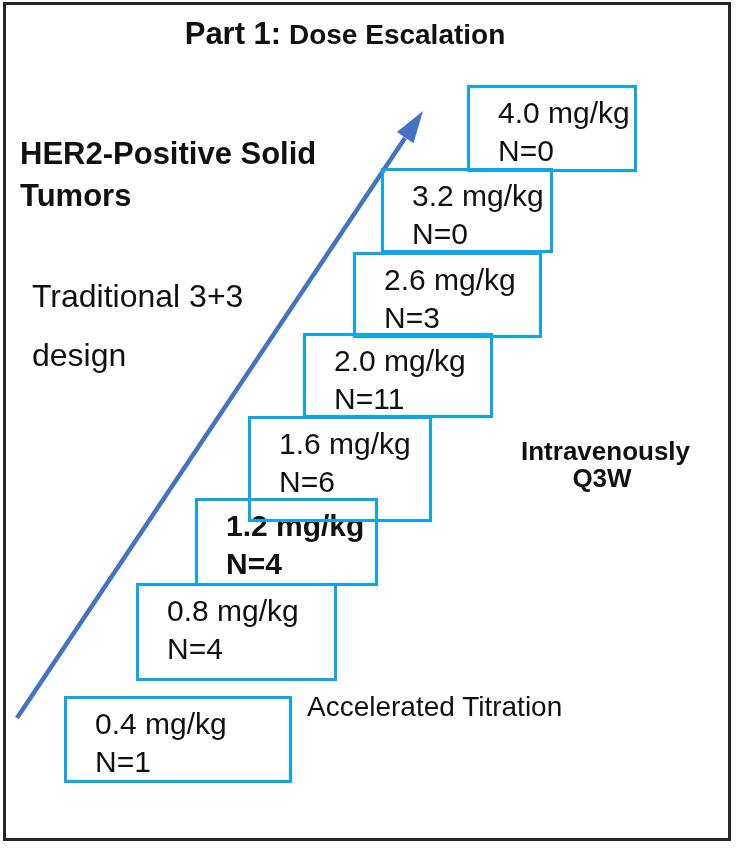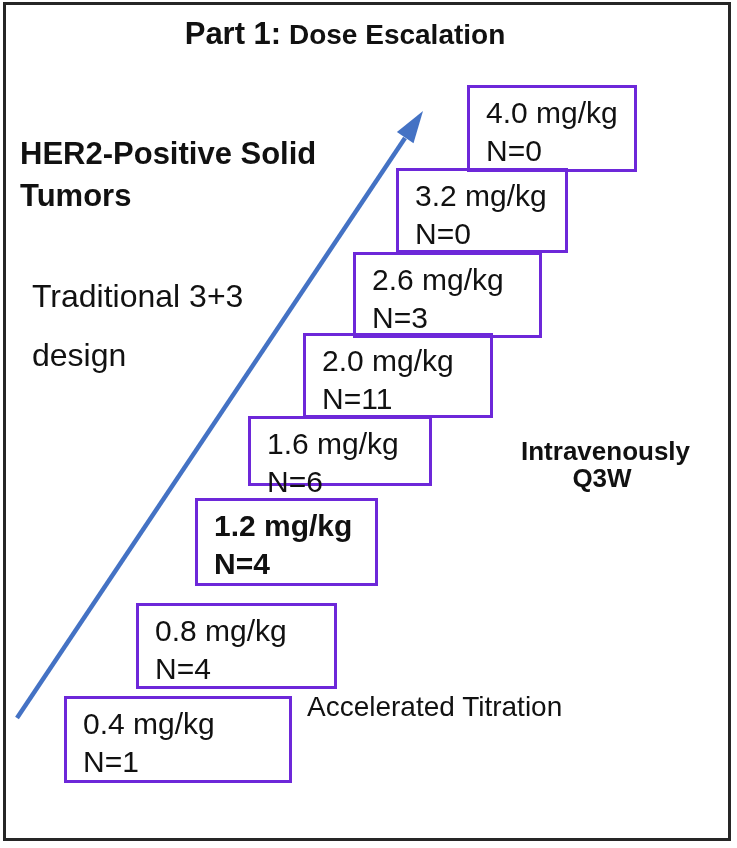--- a/index.html
+++ b/index.html
@@ -55,35 +55,35 @@
     line-height: 27px;
   }
   .titration {
     position: absolute;
     left: 307px; top: 691px;
     font-size: 28px;
     white-space: nowrap;
   }
   .dose-box {
     position: absolute;
-    border: 3px solid #6d28d9;
+    border: 3px solid #0ea5e9;
     box-sizing: border-box;
     background: transparent;
-    padding: 6px 0 0 16px;
+    padding: 6px 0 0 28px;
     font-size: 30px;
     line-height: 38px;
   }
   .dose-box div { white-space: nowrap; }
   .b0 { left: 64px;  top: 696px; width: 228px; height: 87px; }
-  .b1 { left: 136px; top: 583px; width: 201px; height: 86px; margin-top: 20px; }
+  .b1 { left: 136px; top: 583px; width: 201px; height: 98px; }
   .b2 { left: 195px; top: 498px; width: 183px; height: 88px; font-weight: bold; }
-  .b3 { left: 248px; top: 416px; width: 184px; height: 70px; }
+  .b3 { left: 248px; top: 416px; width: 184px; height: 106px; }
   .b4 { left: 303px; top: 333px; width: 190px; height: 85px; }
   .b5 { left: 353px; top: 252px; width: 189px; height: 86px; }
-  .b6 { left: 396px; top: 168px; width: 172px; height: 85px; }
+  .b6 { left: 381px; top: 168px; width: 172px; height: 85px; }
   .b7 { left: 467px; top: 85px;  width: 170px; height: 87px; }
   .arrow-svg {
     position: absolute;
     left: 0; top: 0;
     width: 737px; height: 848px;
     pointer-events: none;
   }
 </style>
 </head>
 <body>

